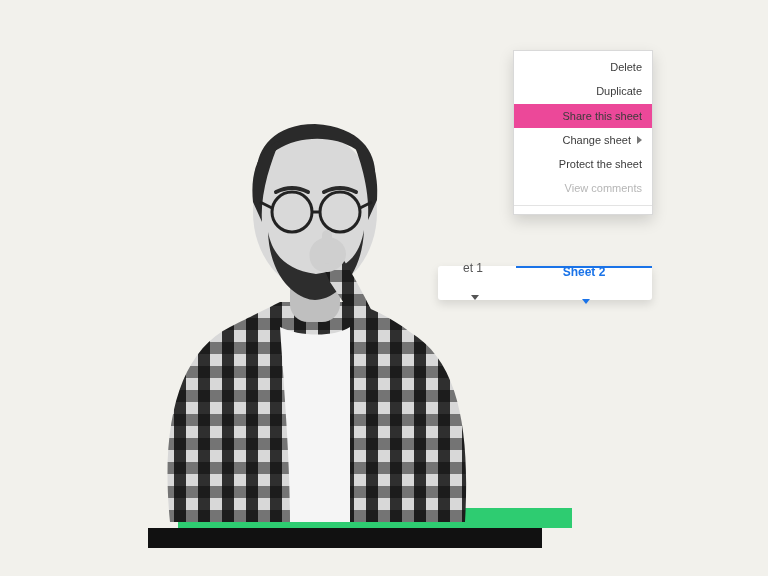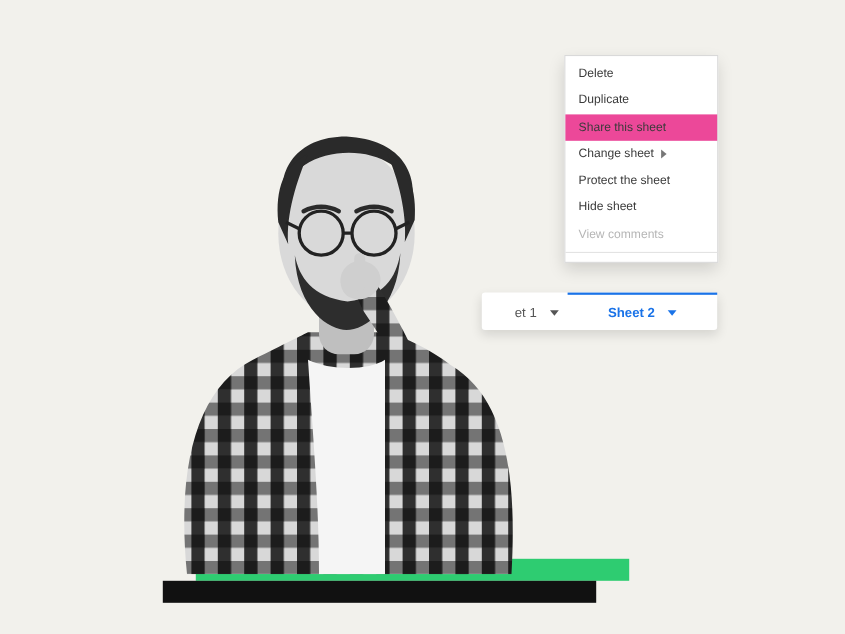--- a/index.html
+++ b/index.html
@@ -50,25 +50,26 @@
     border-radius: 3px;
     box-shadow: 0 4px 10px rgba(0,0,0,0.12);
     display: flex;
     align-items: stretch;
     font-size: 12px;
   }
   .tab {
     display: flex;
     align-items: center;
     justify-content: center;
-    gap: 8px;
+    gap: 20px;
     padding: 0 10px;
     color: #555;
     border-top: 2px solid transparent;
     white-space: nowrap;
+    flex-direction: column;
   }
   .tab.partial {
     flex: 0 0 78px;
     justify-content: flex-end;
     padding-right: 8px;
     padding-left: 0;
   }
   .tab.active {
     flex: 1;
     color: #1a73e8;
@@ -93,21 +94,21 @@
     border: 1px solid #d9d9d9;
     box-shadow: 0 6px 14px rgba(0,0,0,0.15);
     font-size: 11px;
     color: #3b3b3b;
     padding: 4px 0;
   }
   .menu-item {
     padding: 5px 10px 5px 12px;
     display: flex;
     align-items: center;
-    justify-content: flex-start;
+    justify-content: flex-end;
     line-height: 1.3;
     cursor: default;
   }
   .menu-item.highlight {
     background: #ec4899;
   }
   .menu-item.disabled {
     color: #b6b6b6;
   }
   .menu-sep {
@@ -191,23 +192,20 @@
       <div class="menu-item highlight">
         <span>Share this sheet</span>
       </div>
       <div class="menu-item">
         <span>Change sheet</span>
         <span class="submenu-caret"></span>
       </div>
       <div class="menu-item">
         <span>Protect the sheet</span>
       </div>
-      <div class="menu-item">
-        <span>Hide sheet</span>
-      </div>
       <div class="menu-item disabled">
         <span>View comments</span>
       </div>
     </div>
   <div class="menu-sep"></div>
   <div id="menu-group-2">
     </div>
 </div>
 
 </body></html>

